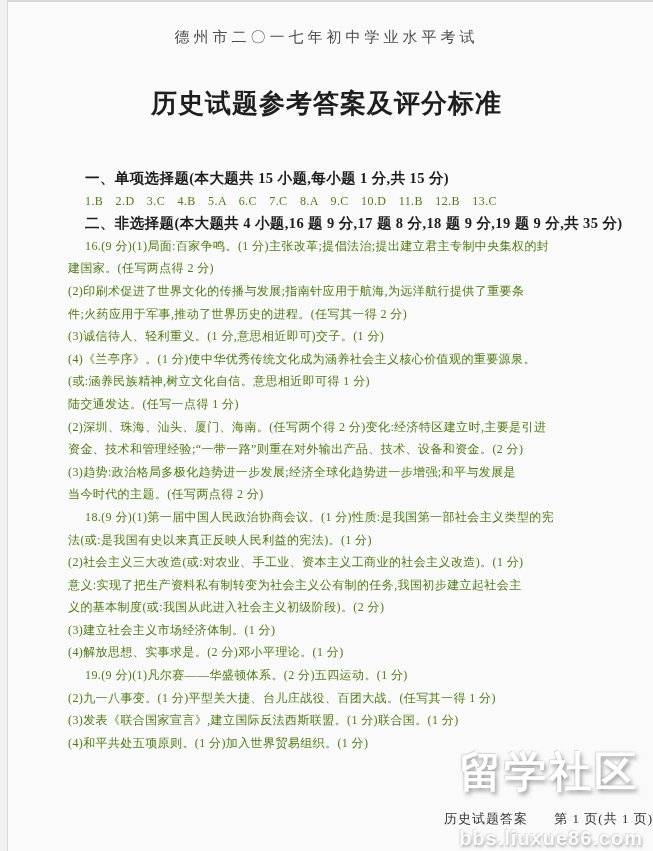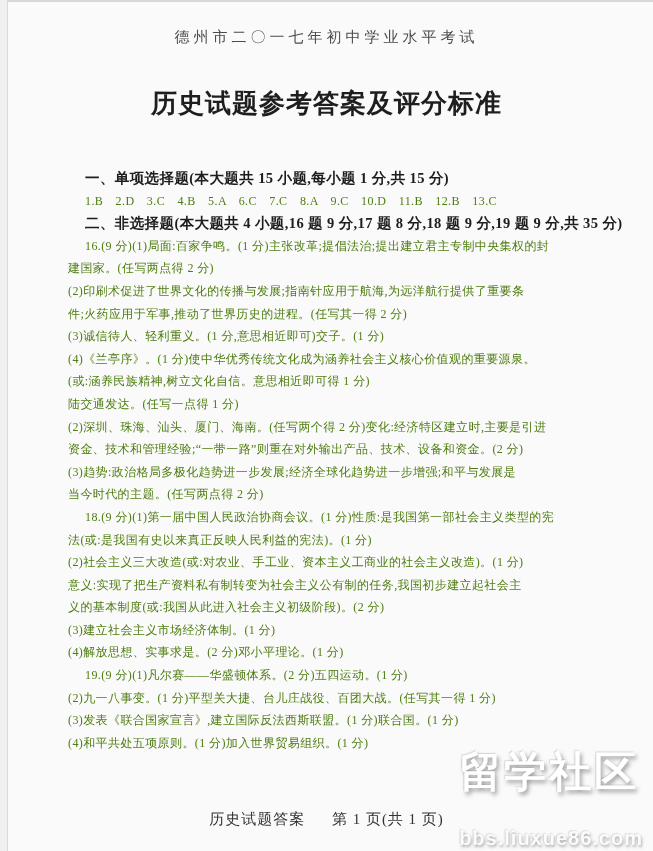--- a/index.html
+++ b/index.html
@@ -78,22 +78,22 @@
   .line.heading {
     font-weight: bold;
     font-size: 14.5px;
     color: #1d1d1d;
   }
   .footer {
     position: absolute;
     top: 810px;
     left: 0;
     width: 100%;
-    text-align: center;
-    font-size: 15px;
+    text-align: right;
+    font-size: 13px;
     letter-spacing: 1px;
     color: #333333;
     white-space: nowrap;
   }
   .footer .page-indicator {
     margin-left: 22px;
   }
   .watermark {
     position: absolute;
     right: 10px;

